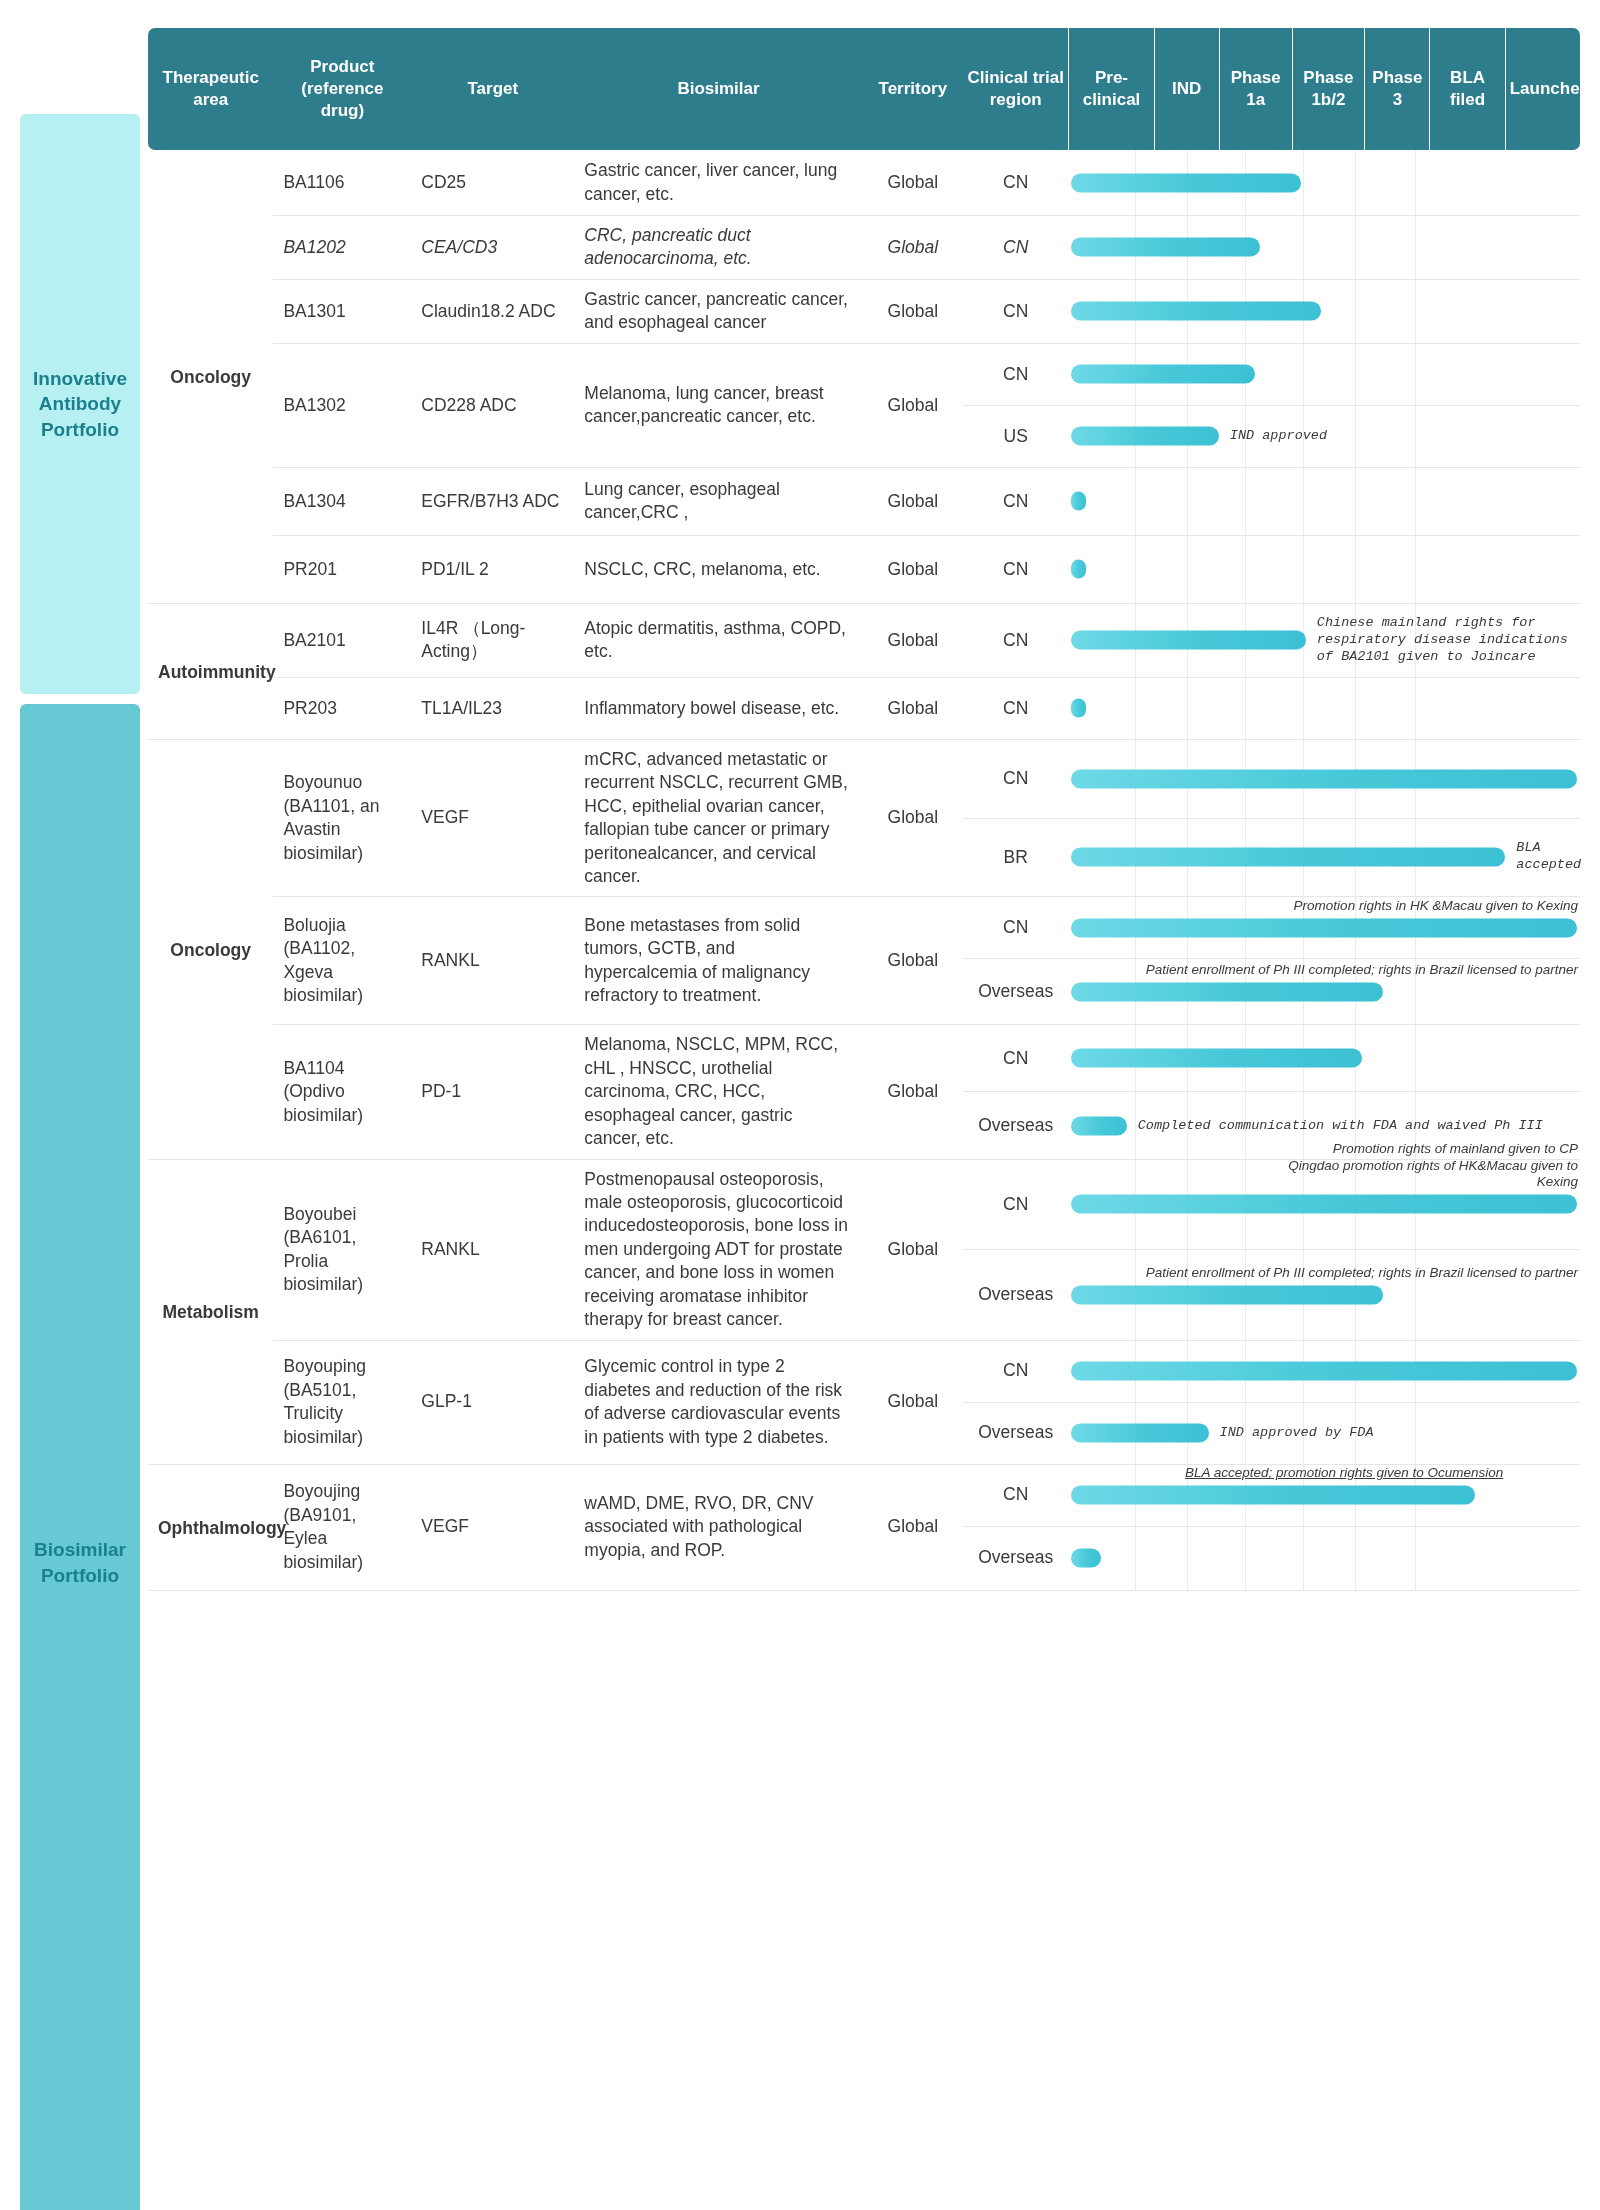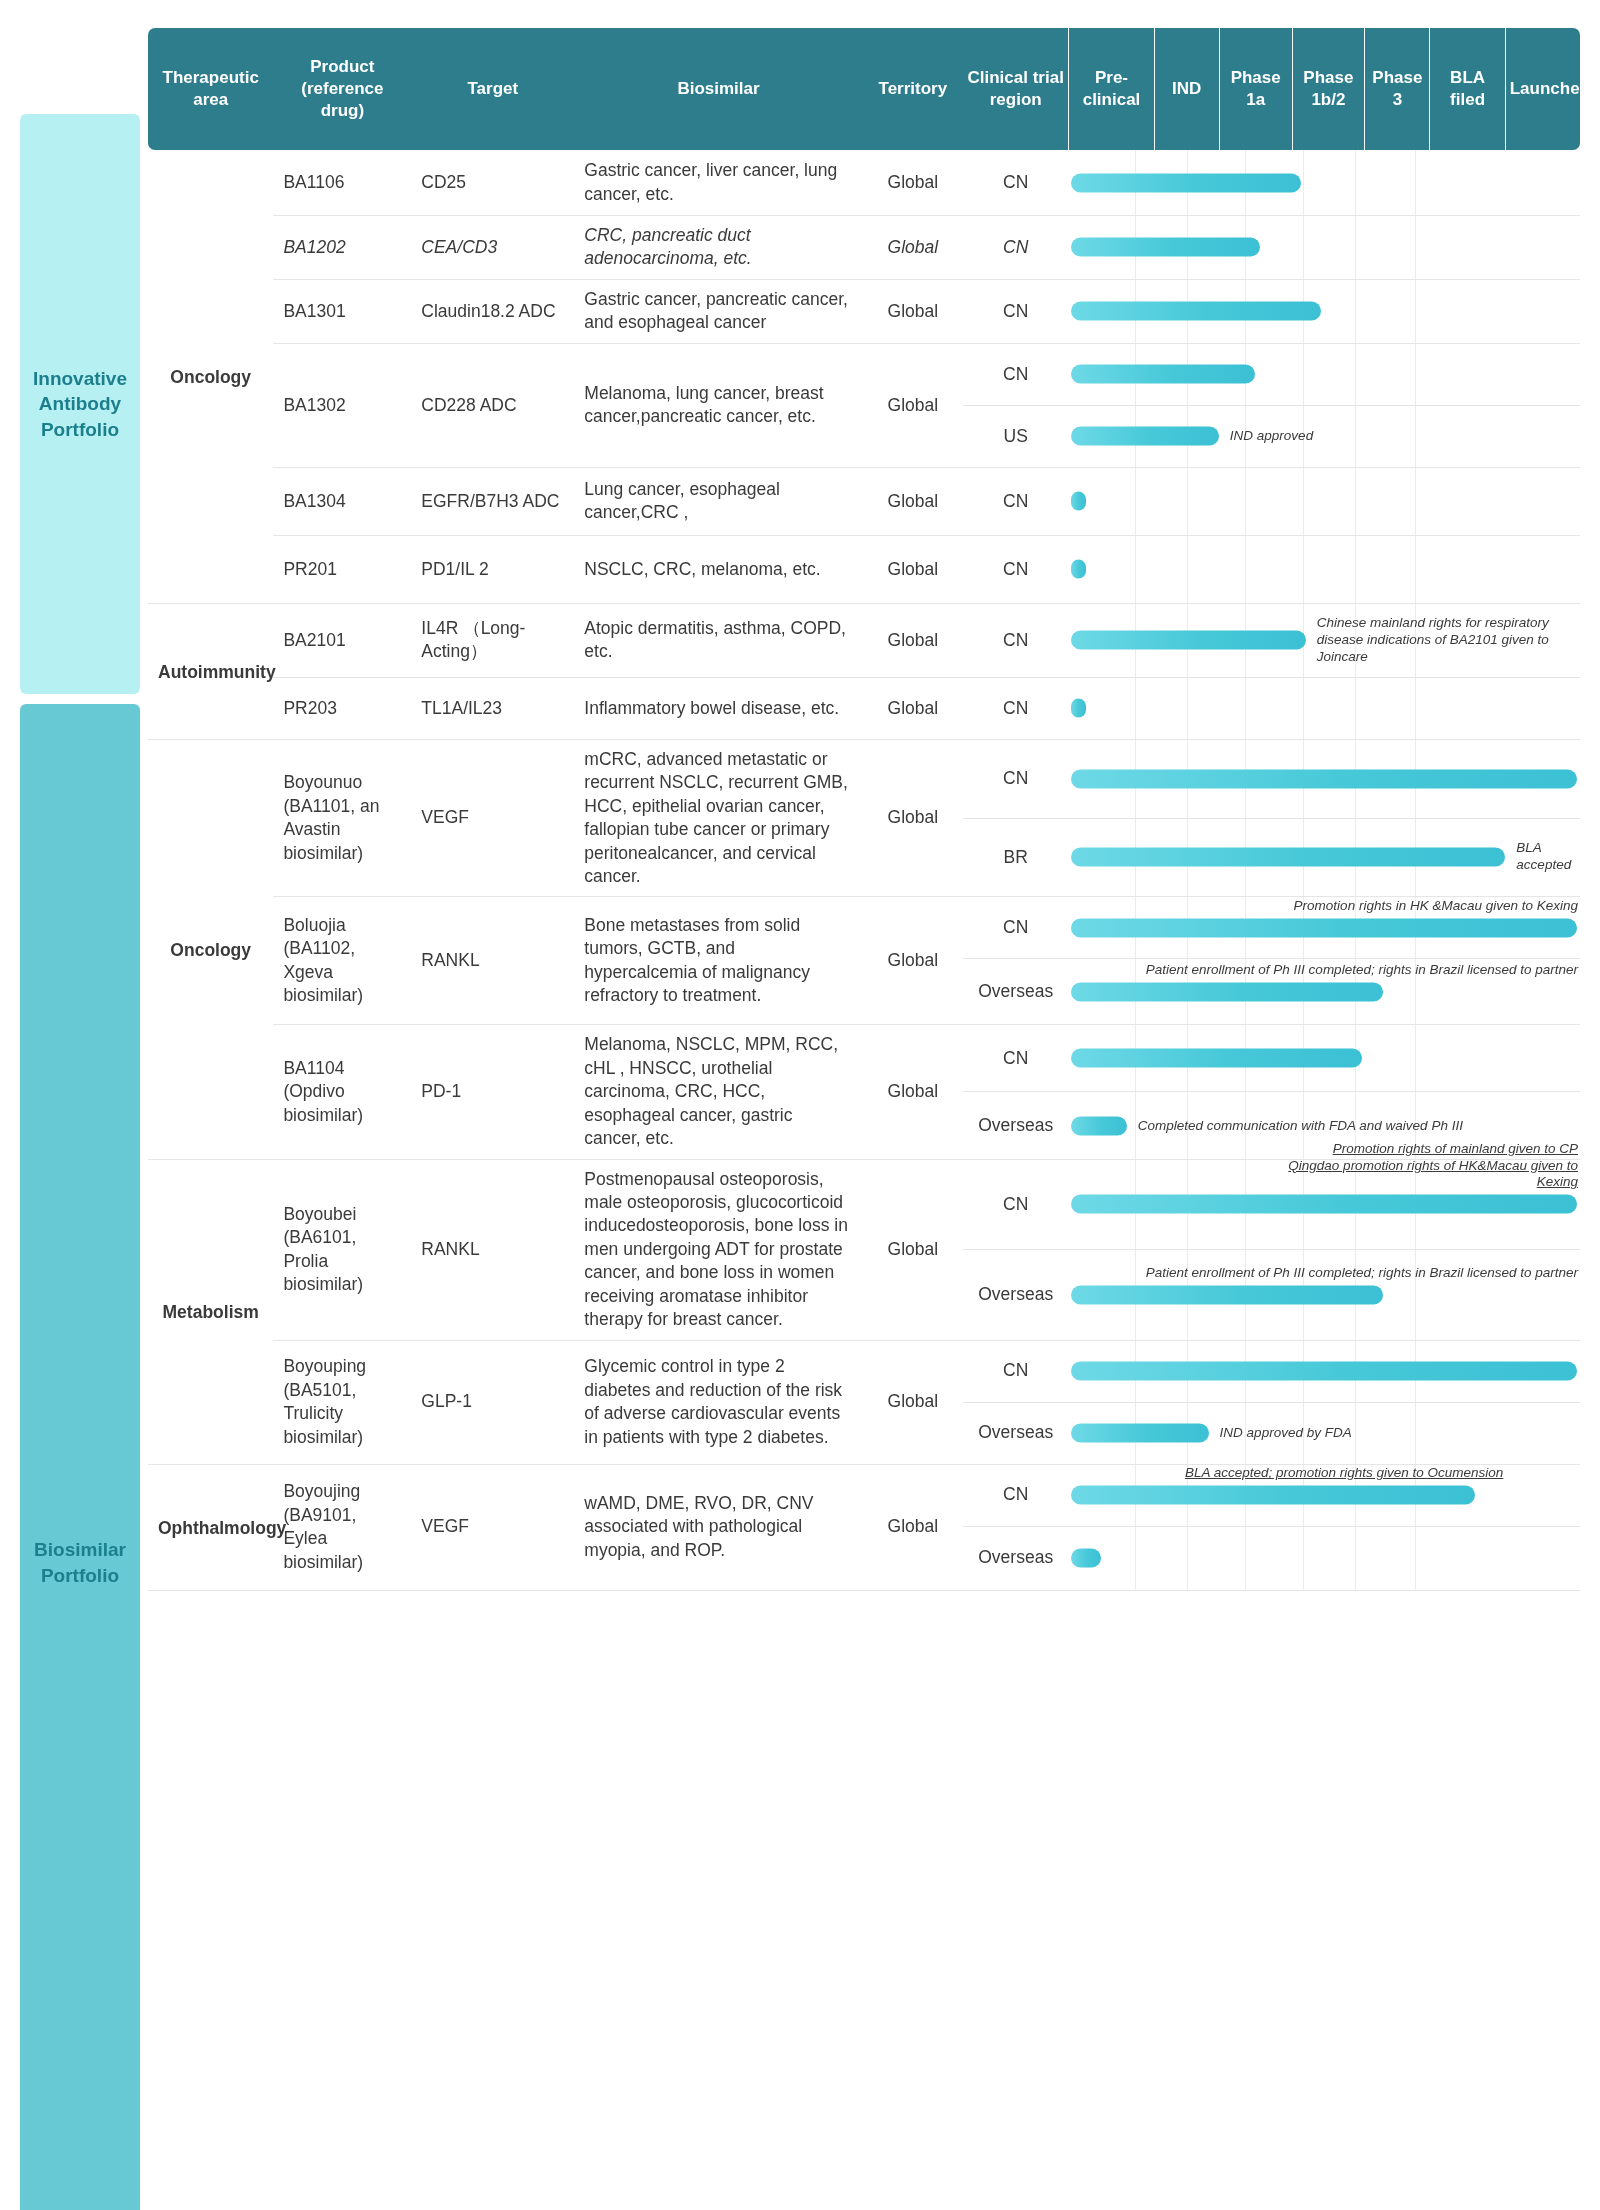--- a/index.html
+++ b/index.html
@@ -97,21 +97,21 @@
     background:linear-gradient(90deg,#6ed9e6 0%,#46c8d8 55%,#3cc0d4 100%);
   }
   .note {
     position:absolute;
     font-style:italic;
     font-size:13.5px;
     line-height:1.25;
     color:#3a3a3a;
     white-space:normal;
   }
-  .note.inline { top:50%; transform:translateY(-50%); }
+  .note.inline { top:50%; transform:translateY(-50%);font-family:Liberation Mono, monospace; }
   .note.above  { bottom:calc(50% + 13px); }
 </style>
 </head>
 <body>
 
 <div id="portfolio-bands">
   <div class="portfolio-band" id="band-innovative" style="top:114px; height:580px; background:#b6f0f2;">
     <span>Innovative Antibody Portfolio</span>
   </div>
   <div class="portfolio-band" id="band-biosimilar" style="top:704px; height:1718px; background:#66c9d4;">
@@ -475,21 +475,21 @@
             <span></span>
             <span></span>
             <span></span>
             <span></span>
             <span></span>
             <span></span>
             <span></span>
           </div>
           <div class="bar-wrap">
             <div class="bar" style="width: calc(100% - 6px);"></div>
-            <div class="note above" style="left: calc(42% + 4px); right: 2px; text-align: right; text-decoration: underline;">Promotion rights of mainland given to CP Qingdao promotion rights of HK&amp;Macau given to Kexing</div>
+            <div class="note above" style="left: calc(42% + 4px); right: 2px; text-align: right;">Promotion rights of mainland given to CP Qingdao promotion rights of HK&amp;Macau given to Kexing</div>
           </div>
         </td>
       </tr>
       <tr style="height: 46px;">
         <td class="region">Overseas</td>
         <td class="timeline" colspan="7">
           <div class="phase-grid">
             <span></span>
             <span></span>
             <span></span>

